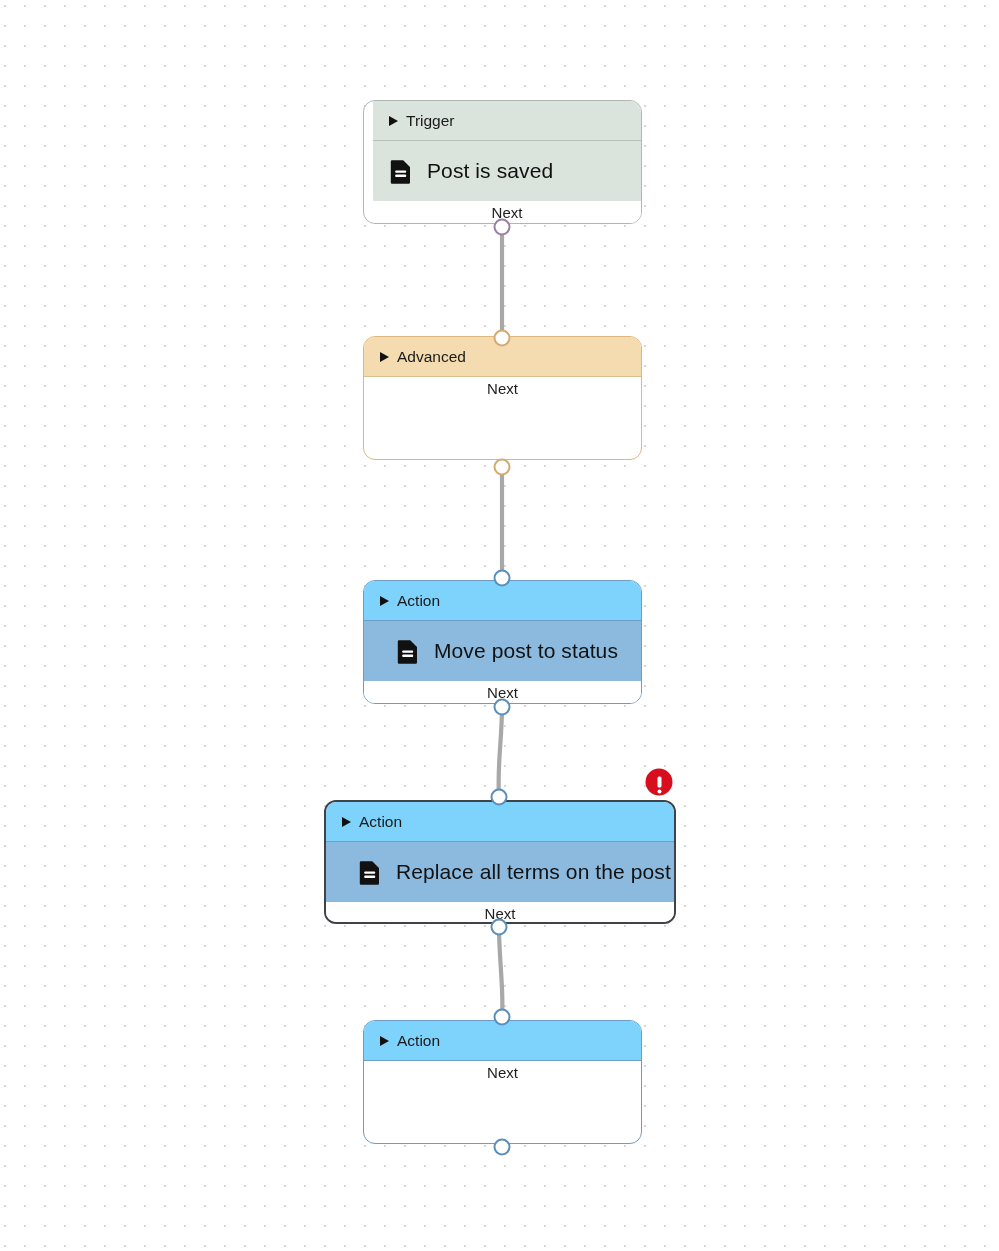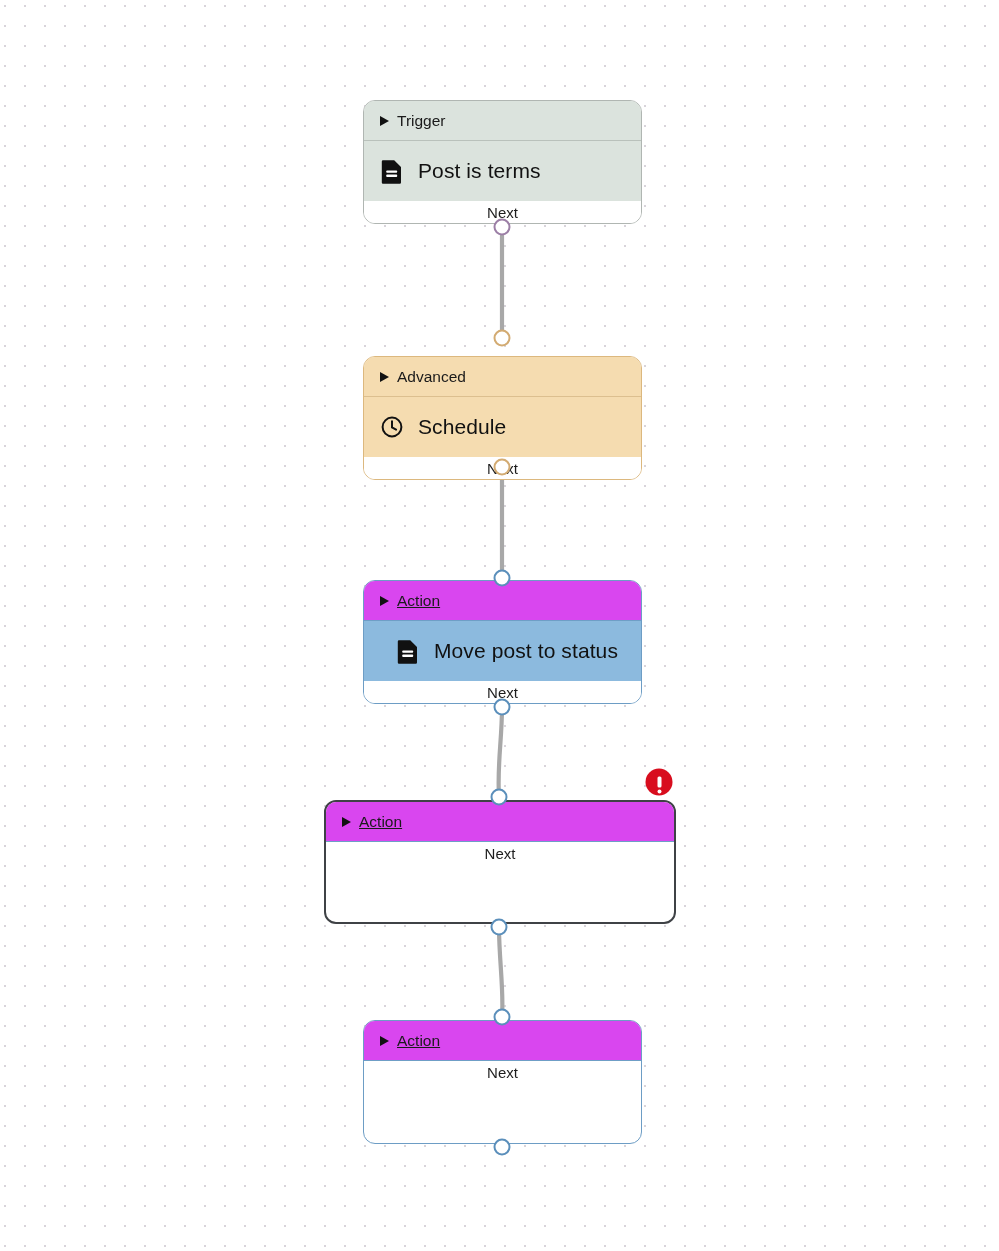--- a/index.html
+++ b/index.html
@@ -97,20 +97,21 @@
   }
   .node-footer-label {
     font-size: 15px;
     color: #1d1d1d;
     margin-top: 3px;
   }
 
   
   .theme-trigger {
     border: 1.6px solid #b0b6b2;
+    padding-left: 9px;
   }
   .theme-trigger .node-header {
     background: #dbe3dd;
     border-bottom: 1.4px solid #b9c1bb;
   }
   .theme-trigger .node-body { background: #dbe3dd; }
 
   
   .theme-advanced {
     border: 1.6px solid #dcb87e;
@@ -119,23 +120,22 @@
     background: #f5dcb0;
     border-bottom: 1.4px solid #dcbf8f;
   }
   .theme-advanced .node-body { background: #f5dcb0; }
 
   
   .theme-action {
     border: 1.6px solid #6d9dc5;
   }
   .theme-action .node-header {
-    background: #d946ef;
+    background: #7dd3fc;
     border-bottom: 1.4px solid #6f9ec6;
-    text-decoration: underline;
   }
   .theme-action .node-body { background: #8cbade; padding-left: 32px; }
 
   
   .node.selected {
     border: 2.6px solid #3f4246;
   }
 
   
   .port {
@@ -201,39 +201,30 @@
         <span>Trigger</span>
       </div>
       <div class="node-body">
         <span class="node-icon">
           <svg width="22" height="25" viewBox="0 0 22 25">
             <path d="M2 1.2 h11.2 L20 8 v15.6 a1.2 1.2 0 0 1 -1.2 1.2 H2 a1.2 1.2 0 0 1 -1.2 -1.2 V2.4 A1.2 1.2 0 0 1 2 1.2 Z" fill="#111"></path>
             <rect x="5.2" y="11.4" width="11" height="2.3" rx="0.9" fill="#fff"></rect>
             <rect x="5.2" y="15.6" width="11" height="2.3" rx="0.9" fill="#fff"></rect>
           </svg>
         </span>
-        <span class="node-title">Post is terms</span>
-      </div>
-      <div class="node-footer">
-        <span class="node-footer-label">Next</span>
-      </div>
-    </div>
-    <div class="node theme-advanced" style="left: 363px; top: 356px; width: 279px; height: 124px;">
+        <span class="node-title">Post is saved</span>
+      </div>
+      <div class="node-footer">
+        <span class="node-footer-label">Next</span>
+      </div>
+    </div>
+    <div class="node theme-advanced" style="left: 363px; top: 336px; width: 279px; height: 124px;">
       <div class="node-header">
         <span class="caret"></span>
         <span>Advanced</span>
-      </div>
-      <div class="node-body">
-        <span class="node-icon">
-          <svg width="24" height="24" viewBox="0 0 24 24">
-            <circle cx="12" cy="12" r="9.4" fill="none" stroke="#111" stroke-width="2"></circle>
-            <path d="M12 6.2 L12 12.3 L16.1 14.6" fill="none" stroke="#111" stroke-width="2" stroke-linecap="round"></path>
-          </svg>
-        </span>
-        <span class="node-title">Schedule</span>
       </div>
       <div class="node-footer">
         <span class="node-footer-label">Next</span>
       </div>
     </div>
     <div class="node theme-action" style="left: 363px; top: 580px; width: 279px; height: 124px;">
       <div class="node-header">
         <span class="caret"></span>
         <span>Action</span>
       </div>
@@ -248,20 +239,30 @@
         <span class="node-title">Move post to status</span>
       </div>
       <div class="node-footer">
         <span class="node-footer-label">Next</span>
       </div>
     </div>
     <div class="node theme-action selected" style="left: 324px; top: 800px; width: 352px; height: 124px;">
       <div class="node-header">
         <span class="caret"></span>
         <span>Action</span>
+      </div>
+      <div class="node-body">
+        <span class="node-icon">
+          <svg width="22" height="25" viewBox="0 0 22 25">
+            <path d="M2 1.2 h11.2 L20 8 v15.6 a1.2 1.2 0 0 1 -1.2 1.2 H2 a1.2 1.2 0 0 1 -1.2 -1.2 V2.4 A1.2 1.2 0 0 1 2 1.2 Z" fill="#111"></path>
+            <rect x="5.2" y="11.4" width="11" height="2.3" rx="0.9" fill="#fff"></rect>
+            <rect x="5.2" y="15.6" width="11" height="2.3" rx="0.9" fill="#fff"></rect>
+          </svg>
+        </span>
+        <span class="node-title">Replace all terms on the post</span>
       </div>
       <div class="node-footer">
         <span class="node-footer-label">Next</span>
       </div>
     </div>
     <div class="node theme-action" style="left: 363px; top: 1020px; width: 279px; height: 124px;">
       <div class="node-header">
         <span class="caret"></span>
         <span>Action</span>
       </div>

